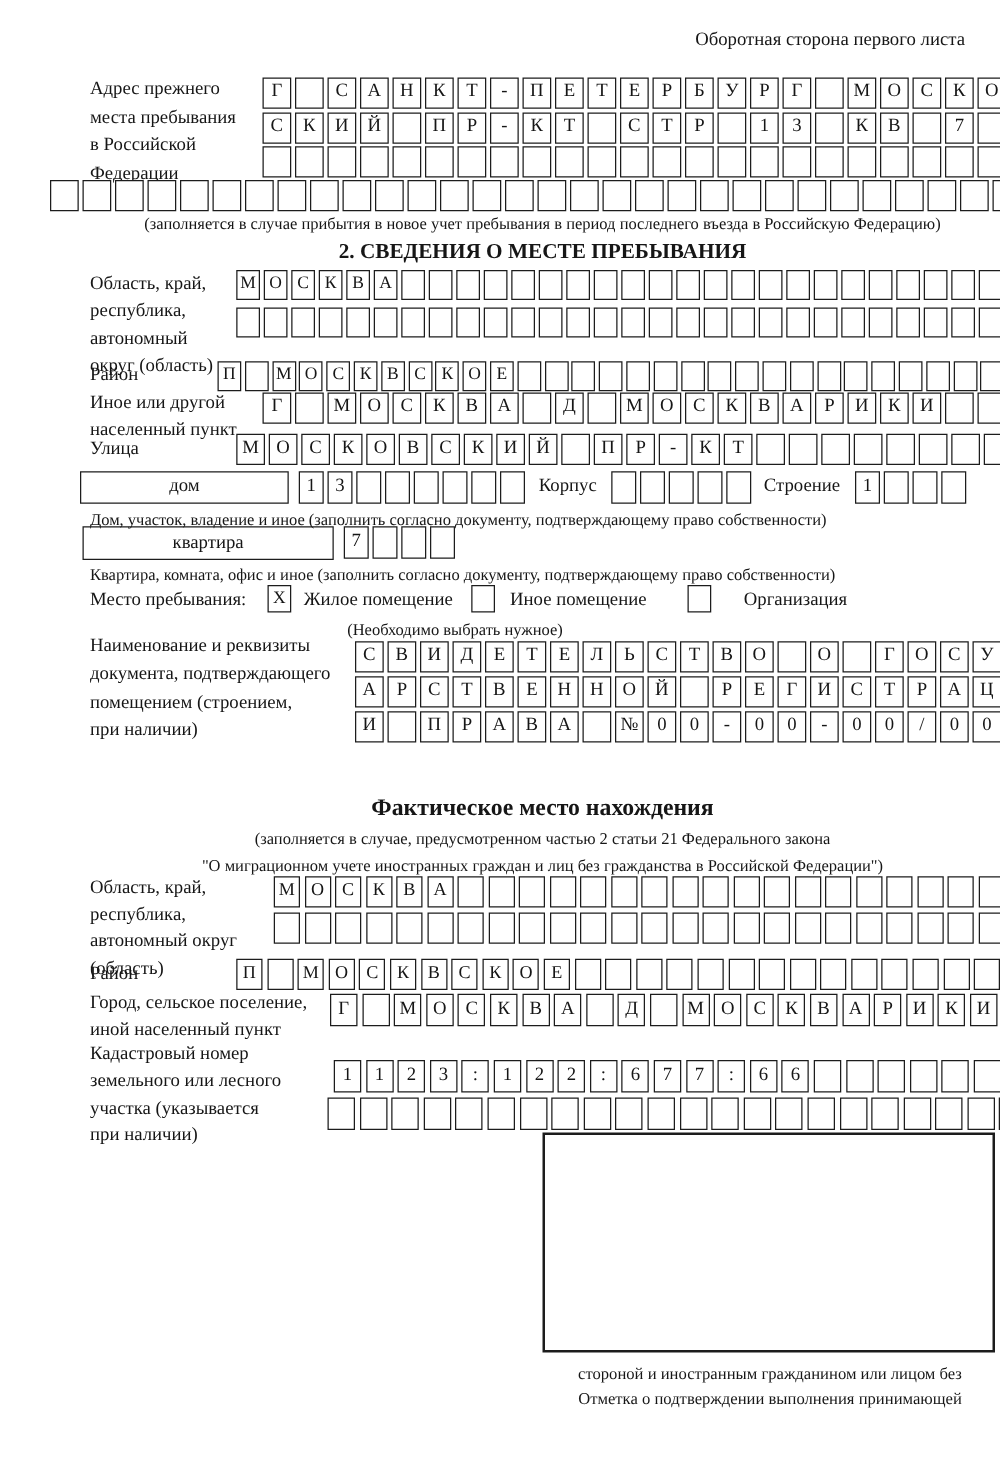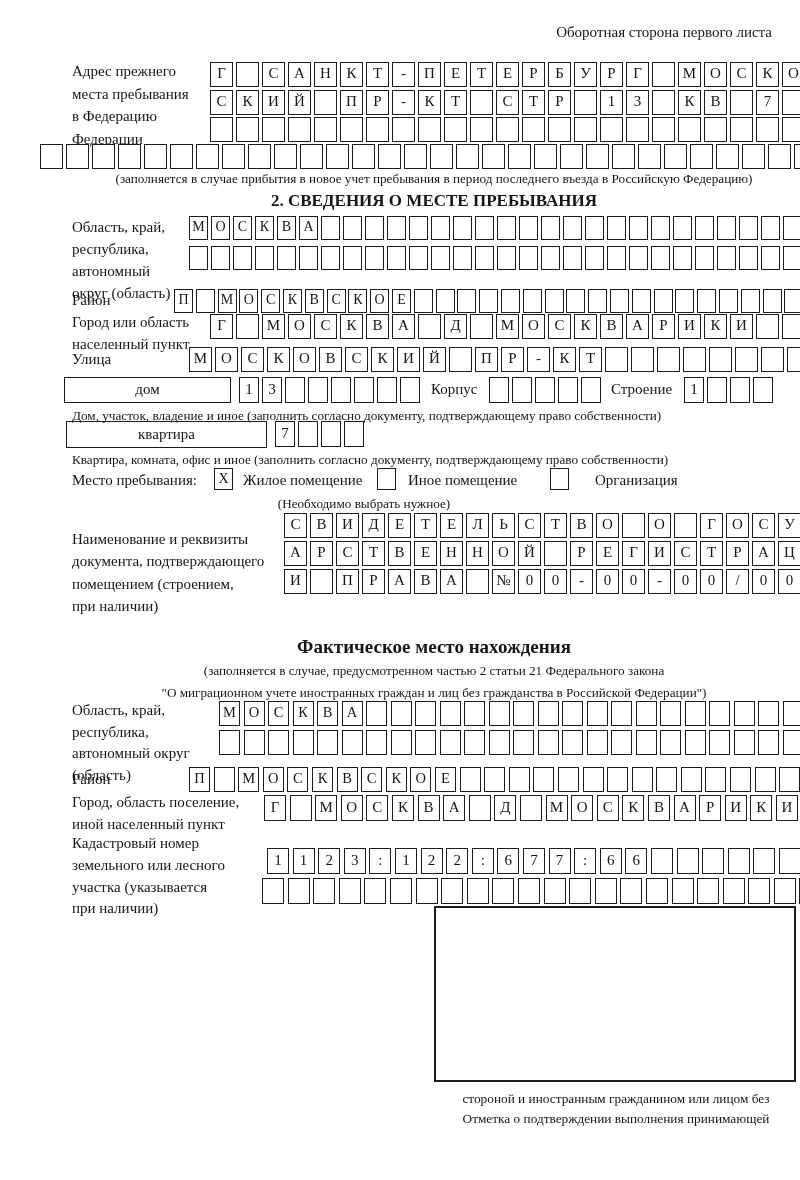--- a/index.html
+++ b/index.html
@@ -28,21 +28,21 @@
 </head>
 <body>
 
 <div class="page">
 
   <div class="t" style="top:24px;right:62px">Оборотная сторона первого листа</div>
 
   <div class="t lines" style="left:38px;top:60px;line-height:22.5px">
       <div>Адрес прежнего</div>
       <div>места пребывания</div>
-      <div>в Федерацию</div>
+      <div>в Российской</div>
       <div>Федерации</div>
     </div>
   <div class="grid g26" style="left:176px;top:62px">
       <span class="cell">Г</span>
       <span class="cell"></span>
       <span class="cell">С</span>
       <span class="cell">А</span>
       <span class="cell">Н</span>
       <span class="cell">К</span>
       <span class="cell">Т</span>
@@ -249,21 +249,21 @@
       <span class="cell"></span>
       <span class="cell"></span>
       <span class="cell"></span>
       <span class="cell"></span>
       <span class="cell"></span>
       <span class="cell"></span>
       <span class="cell"></span>
     </div>
 
   <div class="t lines" style="left:38px;top:311px;line-height:22px">
-      <div>Город или область</div>
+      <div>Иное или другой</div>
       <div>населенный пункт</div>
     </div>
   <div class="grid g26" style="left:176px;top:314px">
       <span class="cell">Г</span>
       <span class="cell"></span>
       <span class="cell">М</span>
       <span class="cell">О</span>
       <span class="cell">С</span>
       <span class="cell">К</span>
       <span class="cell">В</span>
@@ -353,21 +353,21 @@
 
   <div class="t" style="left:38px;top:472px">Место пребывания:</div>
   <div class="chk" style="left:180px;top:468px">X</div>
   <div class="t" style="left:209px;top:472px">Жилое помещение</div>
   <div class="chk" style="left:343px;top:468px"></div>
   <div class="t" style="left:374px;top:472px">Иное помещение</div>
   <div class="chk" style="left:516px;top:468px"></div>
   <div class="t" style="left:561px;top:472px">Организация</div>
   <div class="t note" style="left:120px;top:496px;width:420px;text-align:center">(Необходимо выбрать нужное)</div>
 
-  <div class="t lines" style="left:38px;top:528px;line-height:22.3px">
+  <div class="t lines" style="left:38px;top:506px;line-height:22.3px">
       <div>Наименование и реквизиты</div>
       <div>документа, подтверждающего</div>
       <div>помещением (строением,</div>
       <div>при наличии)</div>
     </div>
   <div class="grid g26" style="left:250px;top:513px">
       <span class="cell">С</span>
       <span class="cell">В</span>
       <span class="cell">И</span>
       <span class="cell">Д</span>
@@ -527,21 +527,21 @@
       <span class="cell"></span>
       <span class="cell"></span>
       <span class="cell"></span>
       <span class="cell"></span>
       <span class="cell"></span>
       <span class="cell"></span>
       <span class="cell"></span>
     </div>
 
   <div class="t lines" style="left:38px;top:792px;line-height:21.5px">
-      <div>Город, область поселение,</div>
+      <div>Город, сельское поселение,</div>
       <div>иной населенный пункт</div>
     </div>
   <div class="grid g256" style="left:230px;top:795px">
       <span class="cell">Г</span>
       <span class="cell"></span>
       <span class="cell">М</span>
       <span class="cell">О</span>
       <span class="cell">С</span>
       <span class="cell">К</span>
       <span class="cell">В</span>

